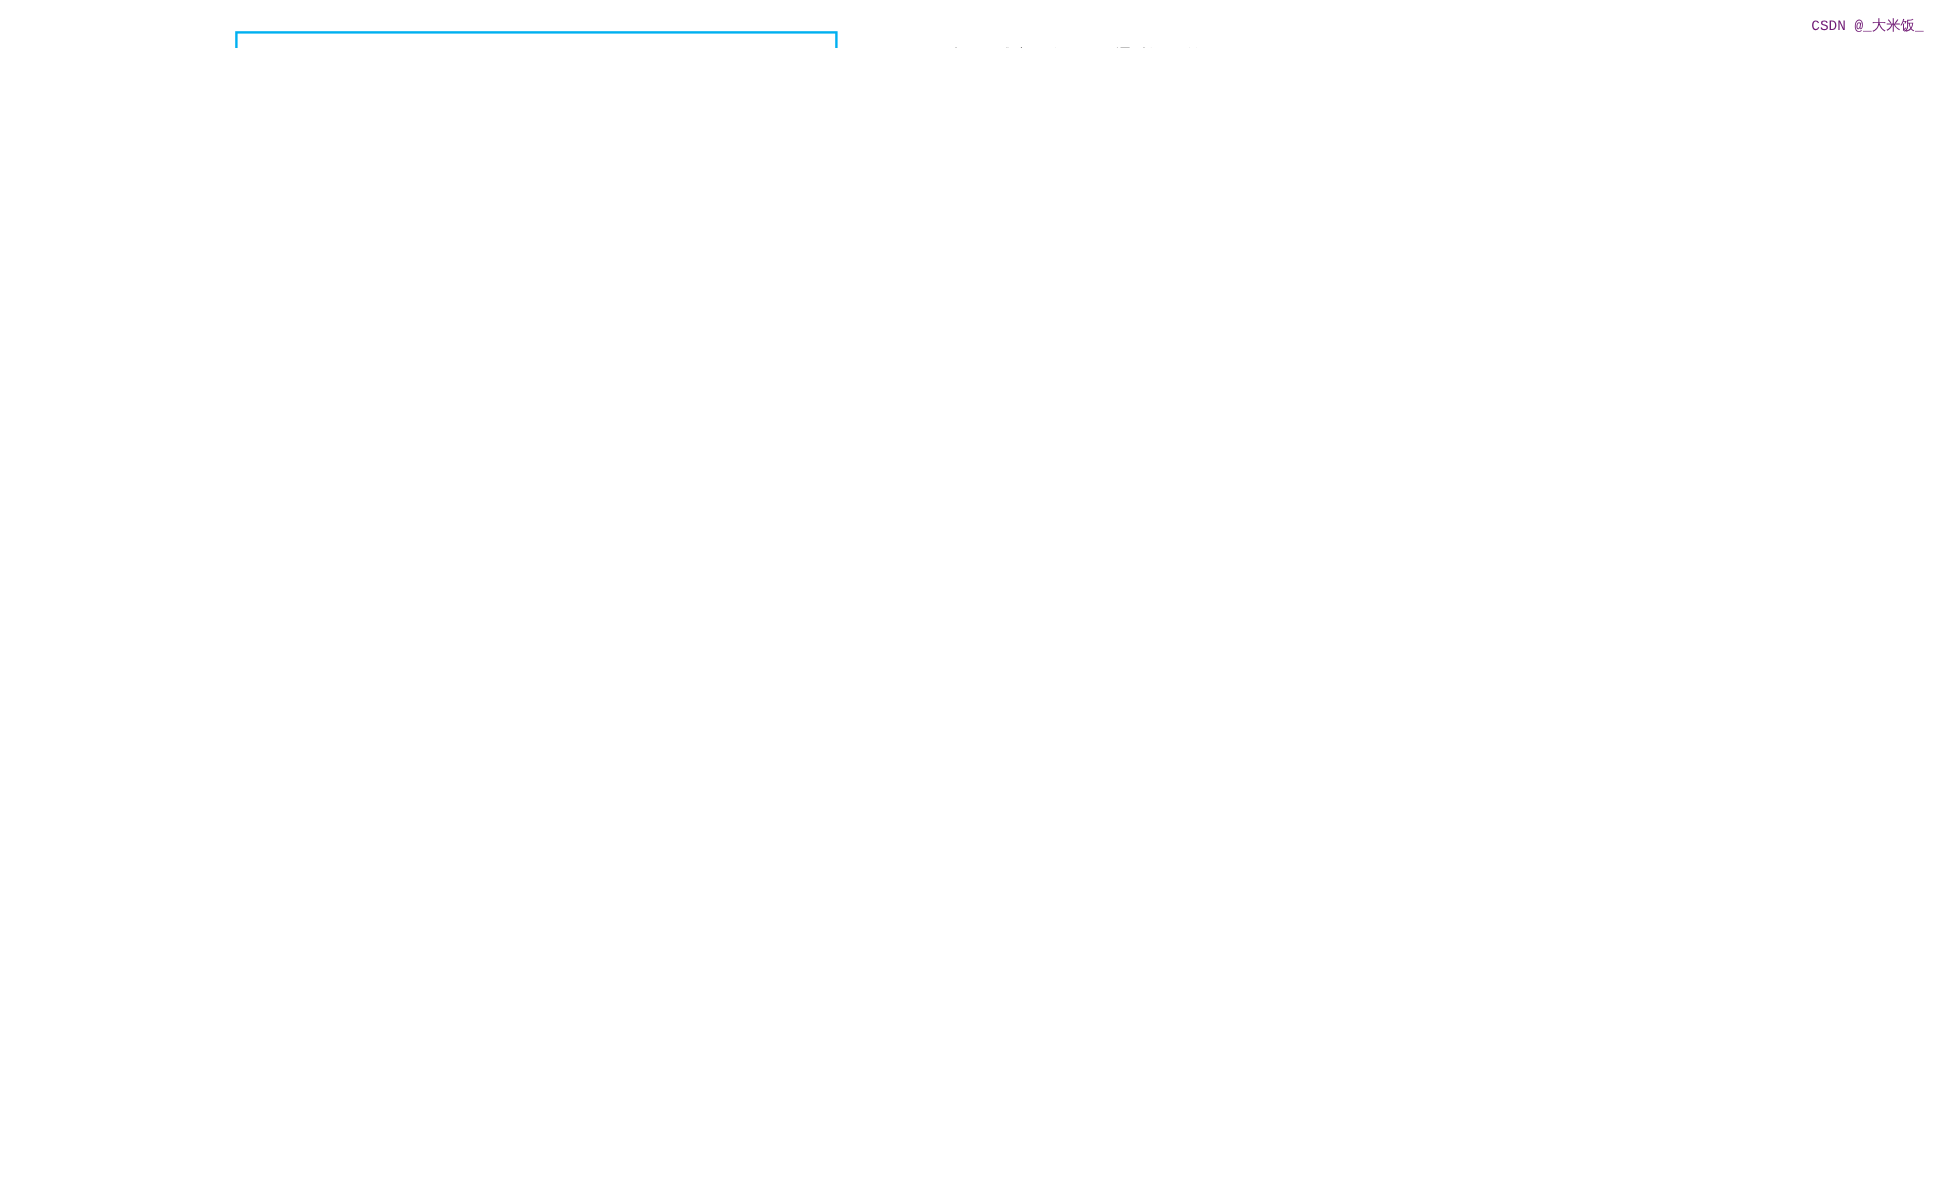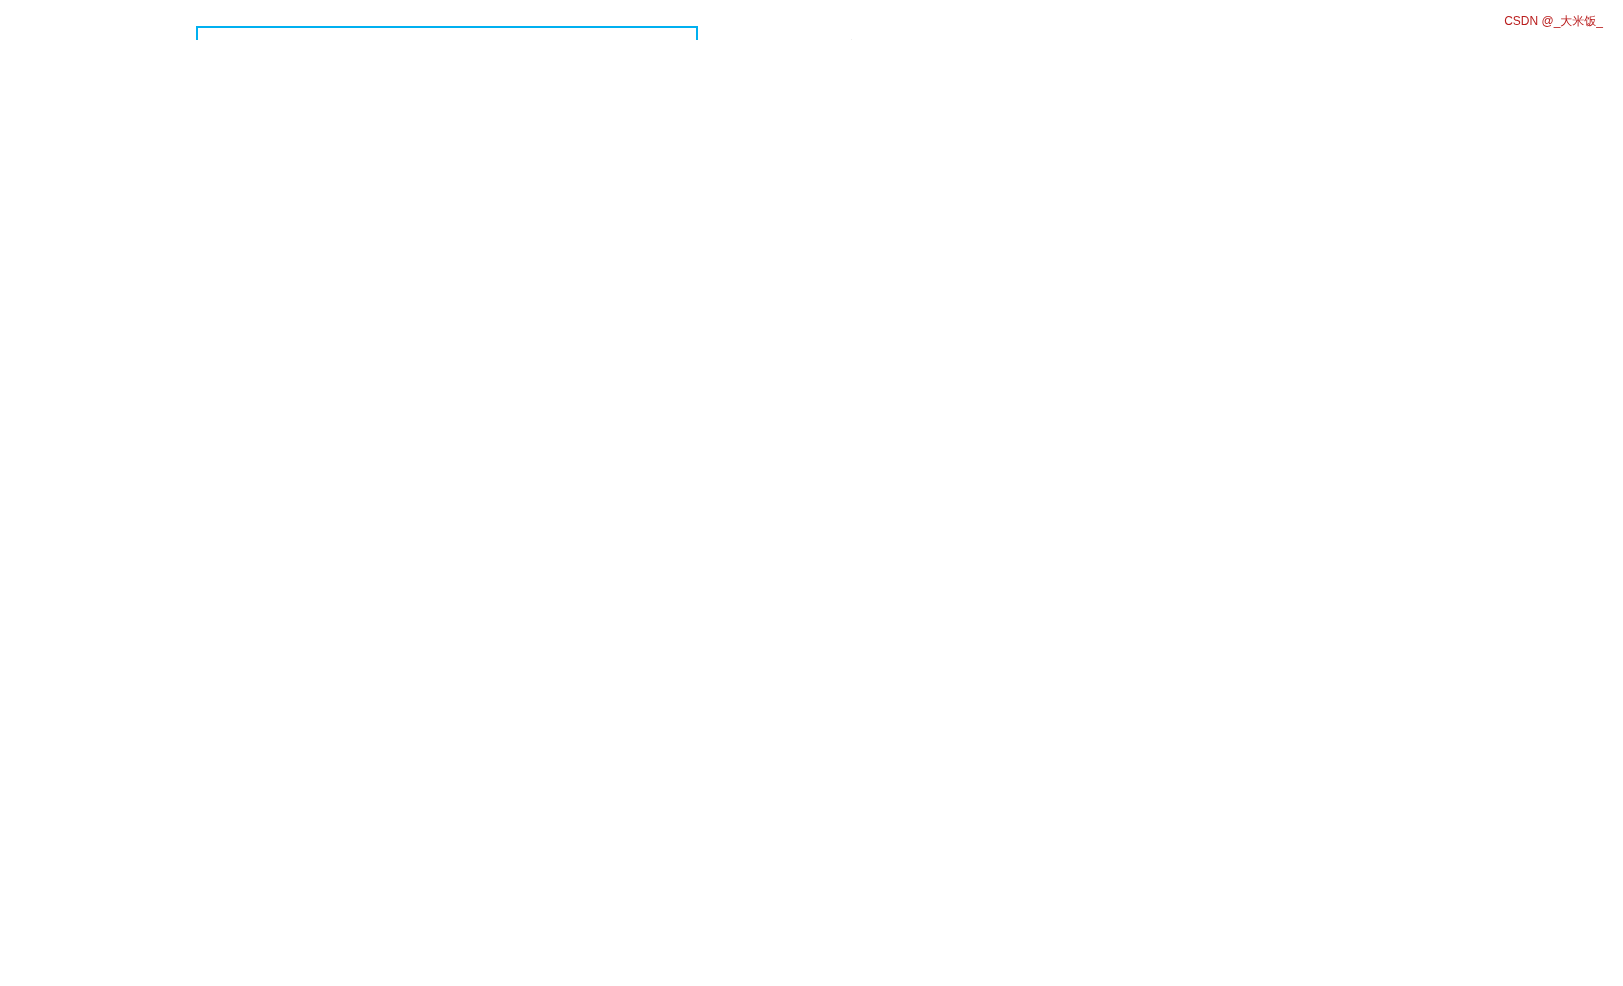--- a/index.html
+++ b/index.html
@@ -26,21 +26,21 @@
 .annot {
   position: absolute;
   font-family: "SimSun", "Microsoft YaHei", sans-serif;
   font-size: 14px;
   font-weight: bold;
   color: #000;
   white-space: pre-line;
 }
 .cursor { background: #00c000; display:inline-block; width:8px; }
 .line { position: absolute; border-top: 1.5px solid #000; transform-origin: left center; }
-.watermark { position:absolute; right:20px; bottom:10px; color:#b91c1c; font-family:Liberation Sans, sans-serif; font-size:12px; font-weight:normal;}
+.watermark { position:absolute; right:20px; bottom:10px; color:#701a75; font-family:Liberation Mono, monospace; font-size:12px; font-weight:normal;}
 </style>
 </head>
 <body>
 
 <div class="terminal-block" style="left:196px; top:26px; width:490px;">
 <span>[root@VM-12-14-centos ~]# mkdir share</span>
 <span>[root@VM-12-14-centos ~]# ll</span>
 <span>total 8</span>
 <span>drwxr-xr-x 6 root root 4096 Jan  3 12:37 </span><span class="blue-text">LinuxTest</span>
 <span class="red-box">drwxr-xr-x</span><span> 2 root root 4096 Jan  5 01:01 </span><span class="blue-text red-box">share</span>

